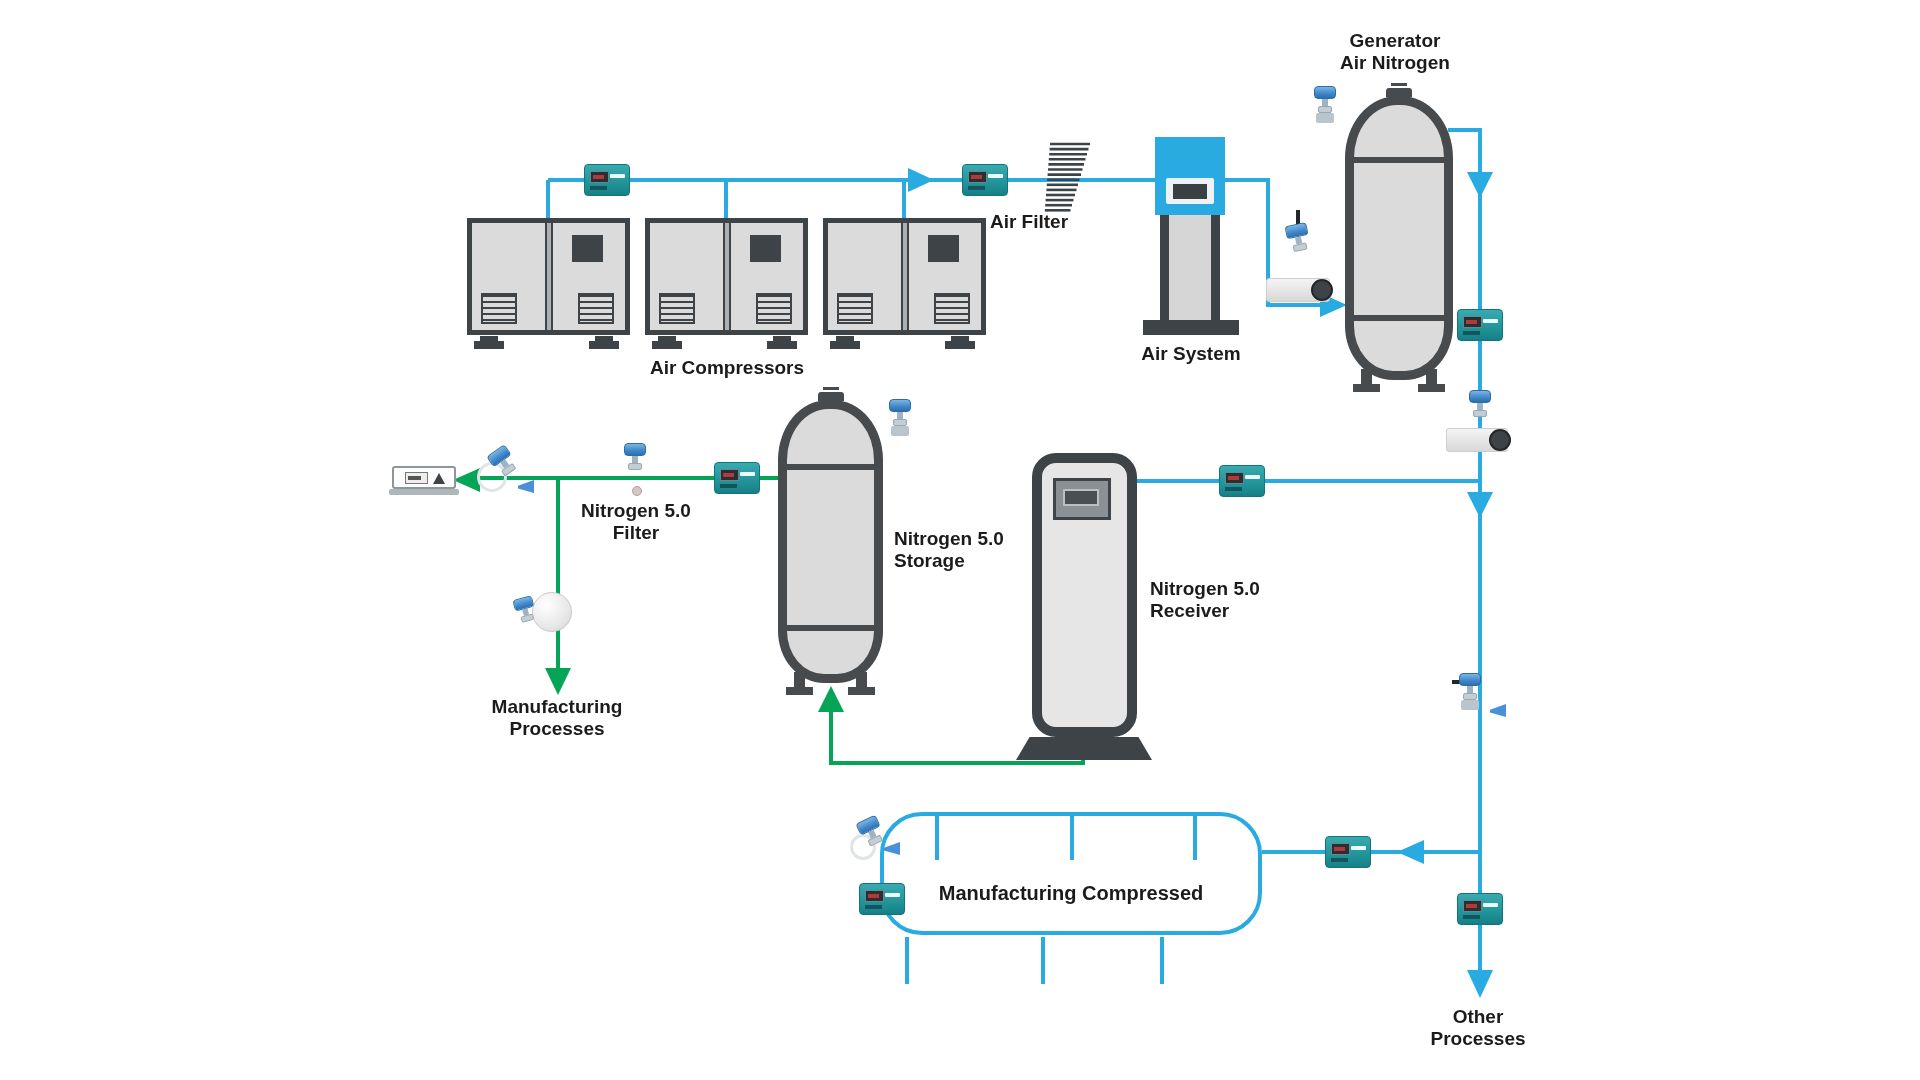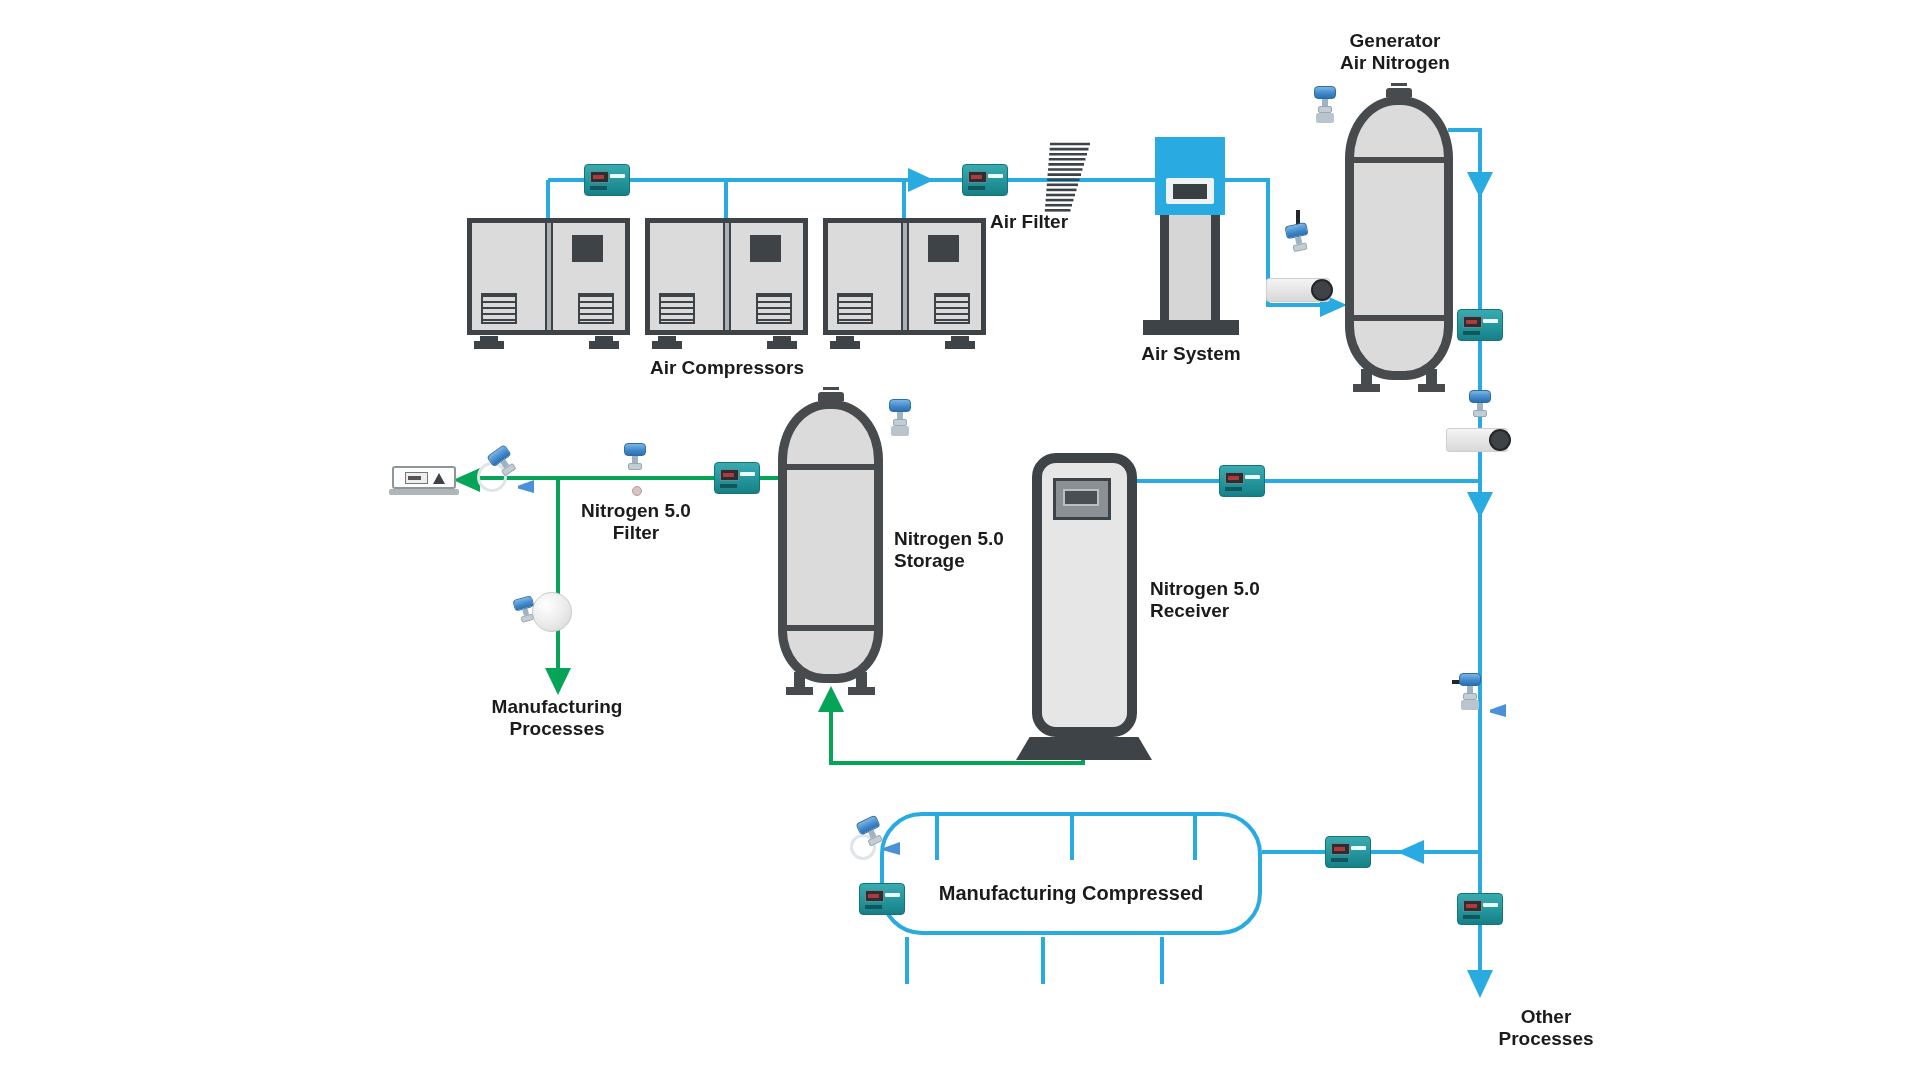--- a/index.html
+++ b/index.html
@@ -356,18 +356,18 @@
   </div>
   <div class="lbl left-align" style="left:1150px; top:578px">
     <div>Nitrogen 5.0</div>
     <div>Receiver</div>
   </div>
   <div class="lbl center" style="left:557px; top:696px">
     <div>Manufacturing</div>
     <div>Processes</div>
   </div>
   <div class="lbl center big" style="left:1071px; top:882px">Manufacturing Compressed</div>
-  <div class="lbl center" style="left:1546px; top:1006px">
+  <div class="lbl center" style="left:1478px; top:1006px">
     <div>Other</div>
     <div>Processes</div>
   </div>
 
 </div>
 
 </body></html>

